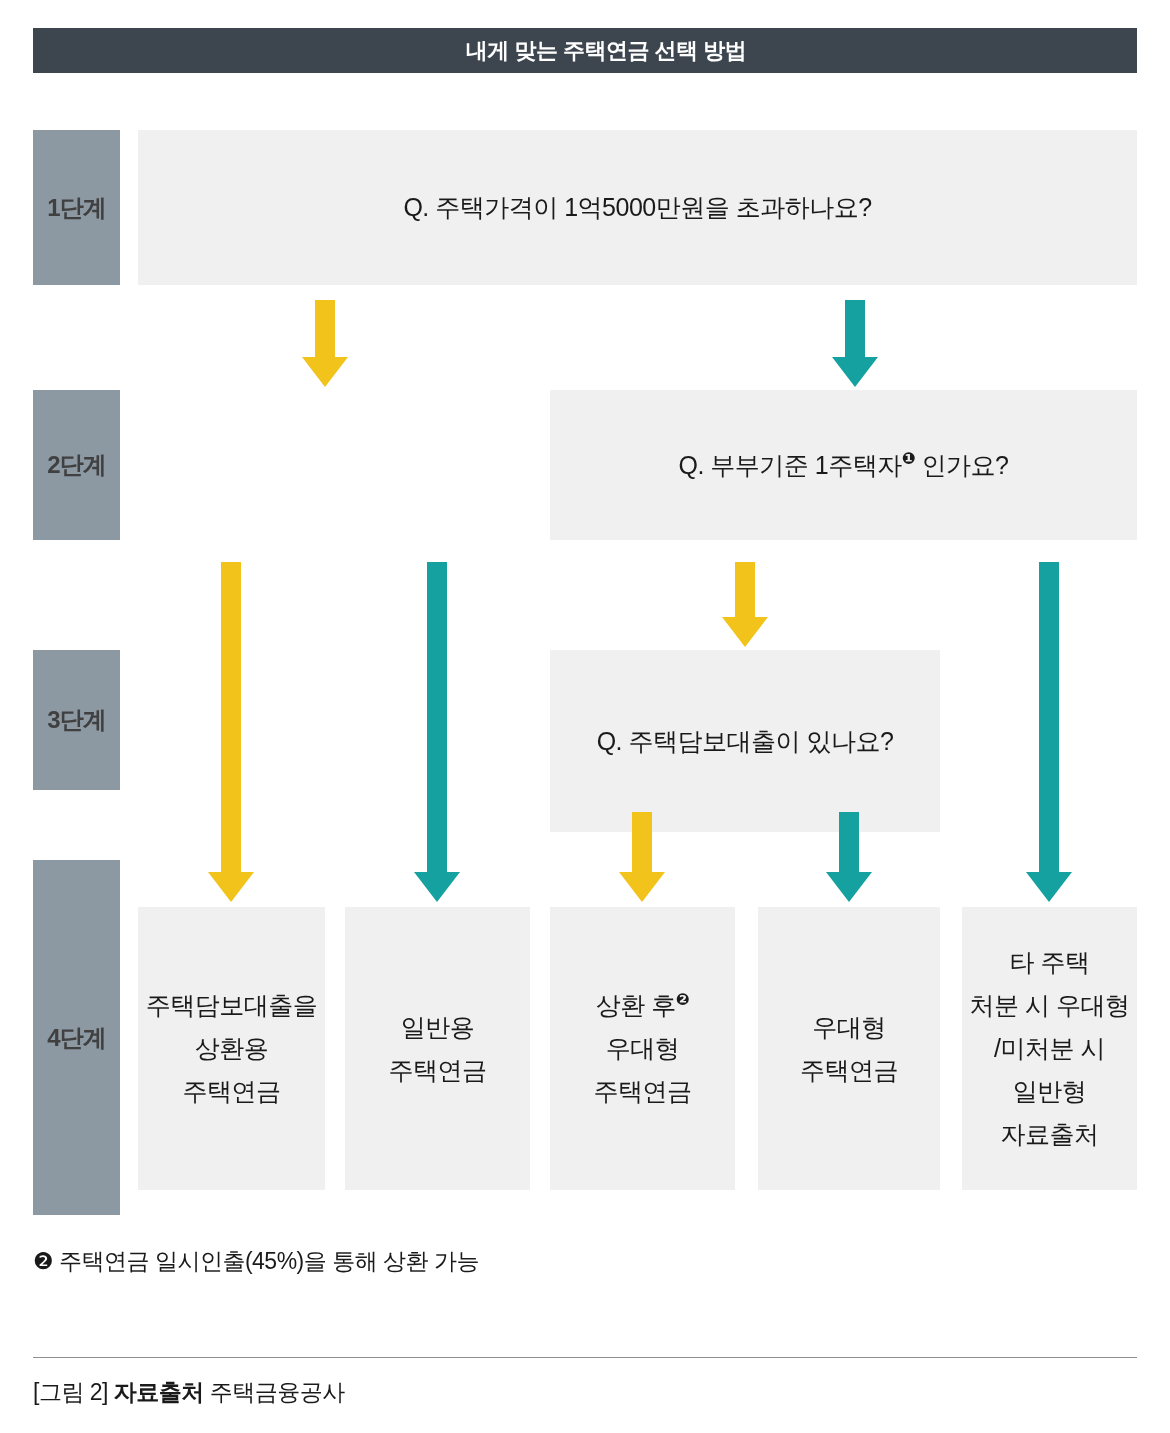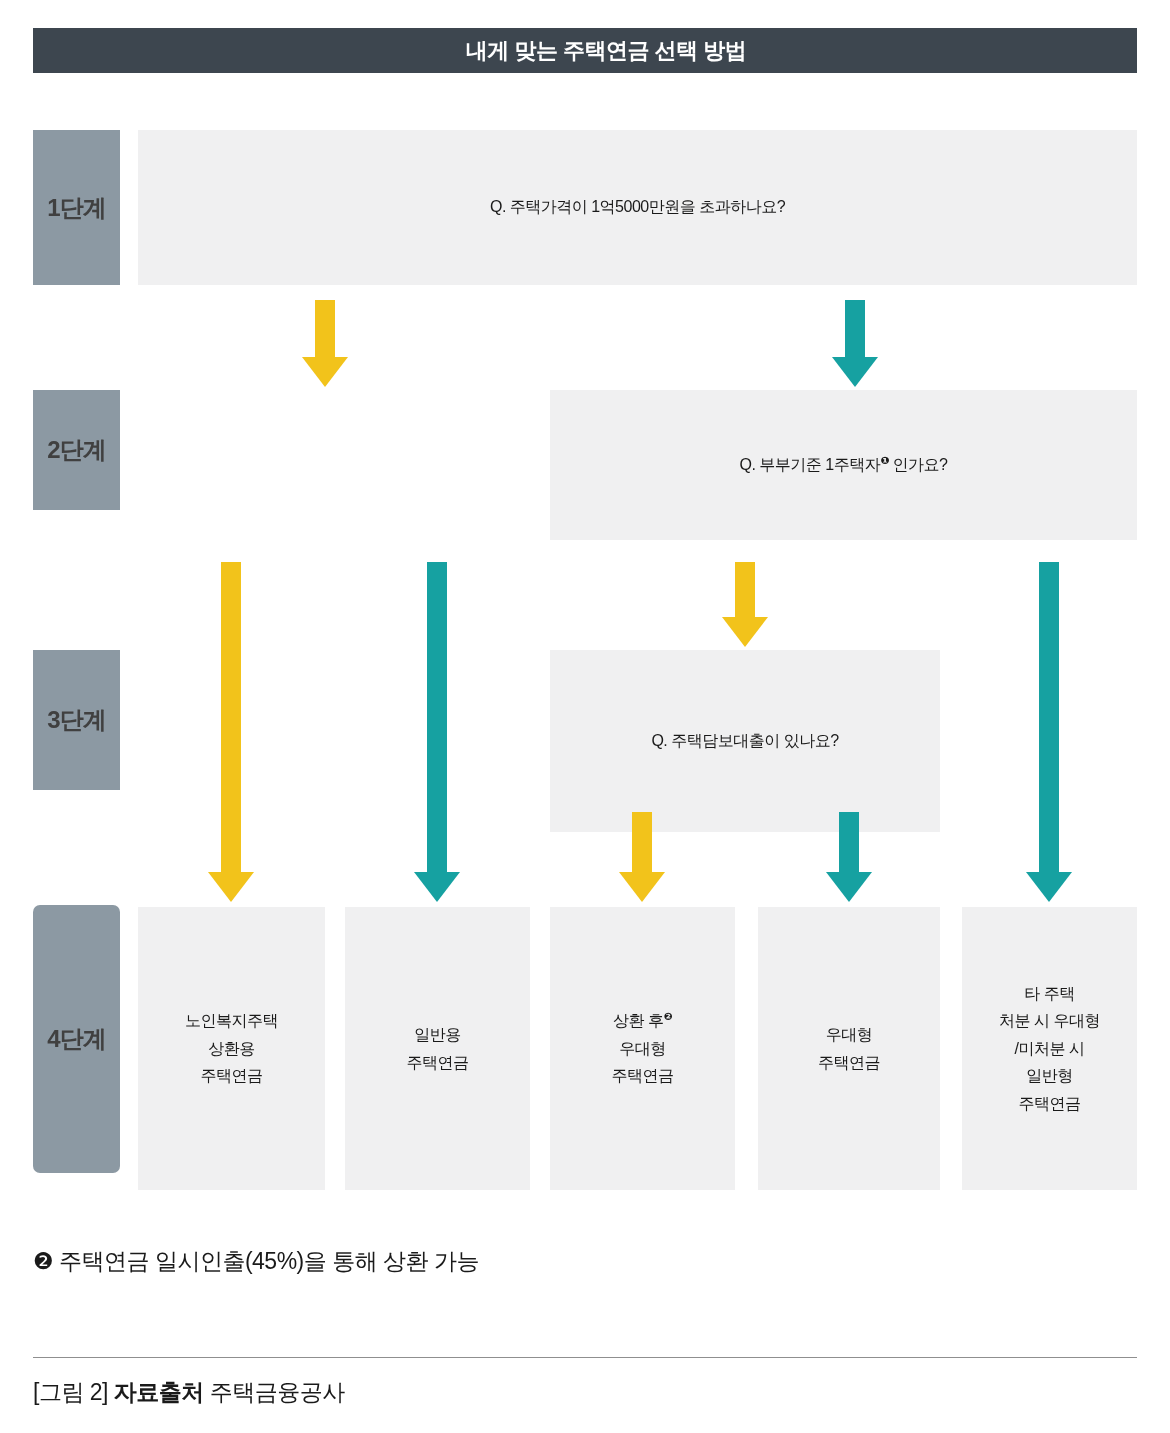--- a/index.html
+++ b/index.html
@@ -14,26 +14,26 @@
   body{background:#ffffff;font-family:"Liberation Sans","DejaVu Sans",sans-serif;}
   .page{position:relative;width:1170px;height:1433px;background:#ffffff;overflow:hidden;color:var(--ink);}
 
   .header{position:absolute;left:33px;top:28px;width:1104px;height:45px;
     background:var(--header-bg);color:#ffffff;display:flex;align-items:center;justify-content:center;
     font-size:22px;font-weight:bold;letter-spacing:-0.5px;padding-left:42px;}
 
   .stage-label{position:absolute;left:33px;width:87px;background:var(--stage-bg);color:#404040;
     display:flex;align-items:center;justify-content:center;font-size:24px;font-weight:bold;letter-spacing:-1px;text-align:right;}
   .lbl1{top:130px;height:155px;}
-  .lbl2{top:390px;height:120px;}
+  .lbl2{top:390px;height:150px;}
   .lbl3{top:650px;height:140px;}
-  .lbl4{top:905px;height:268px;border-radius:7px;}
+  .lbl4{top:860px;height:355px;}
 
   .qbox,.rbox{position:absolute;background:var(--box-bg);display:flex;align-items:center;justify-content:center;
-    text-align:center;font-size:16px;color:var(--ink);letter-spacing:-0.5px;}
+    text-align:center;font-size:25px;color:var(--ink);letter-spacing:-0.5px;}
   .q1{left:138px;top:130px;width:999px;height:155px;}
   .q2a{left:138px;top:390px;width:392px;height:150px;line-height:2.05;}
   .q2b{left:550px;top:390px;width:587px;height:150px;}
   .q3{left:550px;top:650px;width:390px;height:182px;}
 
   .rbox{line-height:1.72;}
   .r1{left:138px;top:907px;width:187px;height:283px;}
   .r2{left:345px;top:907px;width:185px;height:283px;}
   .r3{left:550px;top:907px;width:185px;height:283px;}
   .r4{left:758px;top:907px;width:182px;height:283px;}
@@ -124,21 +124,21 @@
   <div class="arrow yellow a7">
     <div class="shaft"></div>
     <div class="head"></div>
   </div>
   <div class="arrow teal a8">
     <div class="shaft"></div>
     <div class="head"></div>
   </div>
 
   <div class="rbox r1">
-    <span class="ml">노인복지주택
+    <span class="ml">주택담보대출을
 상환용
 주택연금</span>
   </div>
   <div class="rbox r2">
     <span class="ml">일반용
 주택연금</span>
   </div>
   <div class="rbox r3">
     <span>
       <span><span>상환 후</span><sup>❷</sup></span><br>
@@ -148,21 +148,21 @@
   </div>
   <div class="rbox r4">
     <span class="ml">우대형
 주택연금</span>
   </div>
   <div class="rbox r5">
     <span class="ml">타 주택
 처분 시 우대형
 /미처분 시
 일반형
-주택연금</span>
+자료출처</span>
   </div>
 
   <div class="footnotes">
     <div>❷ 주택연금 일시인출(45%)을 통해 상환 가능</div>
   </div>
 
   <div class="divider"></div>
 
   <div class="caption">
     <span>[그림 2] </span><span class="b">자료출처</span><span> 주택금융공사</span>

